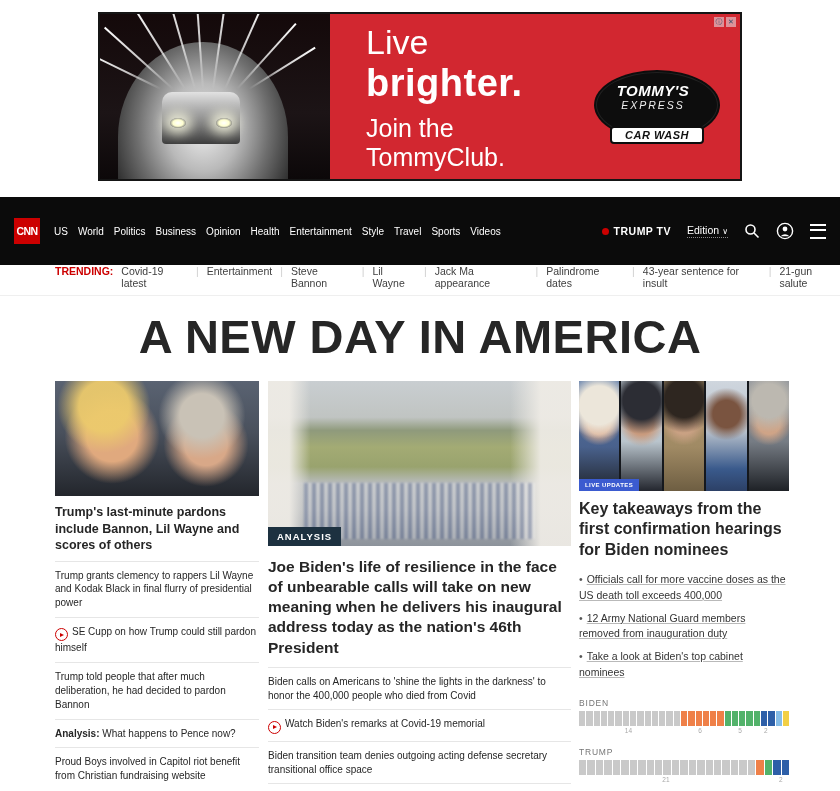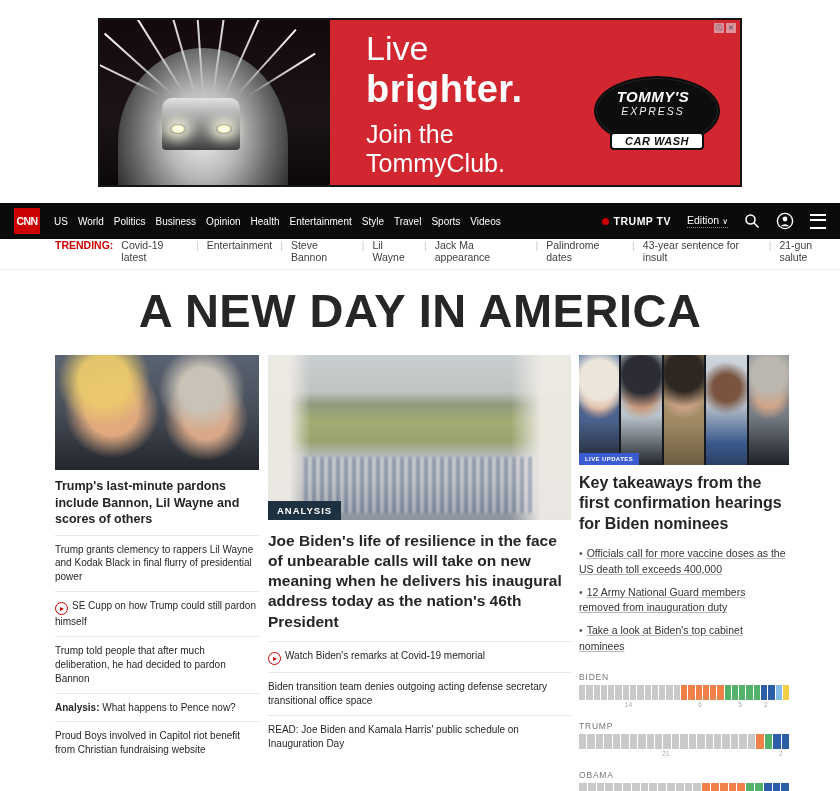--- a/index.html
+++ b/index.html
@@ -1,20 +1,20 @@
 <!DOCTYPE html>
 <html><head>
 <meta charset="utf-8">
 <style>
   html,body{margin:0;padding:0;}
   body{width:840px;height:791px;overflow:hidden;background:#fff;
        font-family:"Liberation Sans",sans-serif;color:#262626;position:relative;}
 
   
-  .ad-strip{display:flex;justify-content:center;padding-top:18px;}
+  .ad-strip{display:flex;justify-content:center;padding-top:12px;}
   .ad{width:640px;height:165px;background:#d22730;border:2px solid #151515;
       position:relative;display:flex;align-items:center;cursor:pointer;}
   .ad-corner{position:absolute;top:3px;right:4px;display:flex;gap:2px;z-index:5;}
   .ad-corner span{width:10px;height:10px;background:rgba(230,235,240,.55);color:#35506e;
       font-size:7px;line-height:10px;text-align:center;display:block;}
   .tunnel{width:230px;height:100%;position:relative;overflow:hidden;flex:none;
       background:linear-gradient(180deg,#14090a 0%,#1c1416 60%,#0c0809 100%);}
   .arch{position:absolute;left:18px;top:28px;width:170px;height:190px;border-radius:50% 50% 0 0;
       background:radial-gradient(ellipse at 50% 45%,#efefef 0%,#b9b9b9 30%,#6e6e6e 55%,#2c2c2c 80%,#151515 100%);}
   .car{position:absolute;left:62px;top:78px;width:78px;height:52px;border-radius:10px 10px 4px 4px;
@@ -37,21 +37,21 @@
   .sw2{width:110px;height:50px;right:-10px;top:4px;border-width:2px;}
   .tw-t{position:absolute;top:10px;left:0;right:8px;text-align:center;color:#fff;
       font-weight:800;font-style:italic;font-size:15px;letter-spacing:.5px;}
   .tw-e{position:absolute;top:27px;left:0;right:8px;text-align:center;color:#efefef;
       font-style:italic;font-size:10.5px;letter-spacing:2px;}
   .tw-cw{position:absolute;left:14px;right:14px;bottom:-6px;background:#fff;border:2px solid #0d0d0d;
       border-radius:4px;text-align:center;font-weight:800;font-size:11px;color:#111;
       font-style:italic;padding:1px 0;letter-spacing:.5px;}
 
   
-  .nav{margin-top:16px;height:34px;background:#0b0b0b;display:flex;align-items:center;padding:1px 14px;}
+  .nav{margin-top:16px;height:34px;background:#0b0b0b;display:flex;align-items:center;padding:17px 14px;}
   .cnn{width:26px;height:26px;background:#cc0000;color:#fff;font-weight:800;font-size:10.5px;
       display:flex;align-items:center;justify-content:center;letter-spacing:-.5px;margin-right:14px;cursor:pointer;}
   .nav-items{display:flex;gap:10px;}
   .nav-items span{color:#fff;font-size:10px;cursor:pointer;}
   .nav-right{margin-left:auto;display:flex;align-items:center;gap:16px;}
   .livetv{display:flex;align-items:center;gap:5px;color:#fff;font-size:10.5px;font-weight:700;
       letter-spacing:.5px;cursor:pointer;}
   .reddot{width:7px;height:7px;border-radius:50%;background:#cc0000;}
   .edition{color:#fff;font-size:10.5px;border-bottom:1px dotted #8a8a8a;padding-bottom:1px;cursor:pointer;}
   .edition b{font-weight:400;font-size:8px;margin-left:3px;}
@@ -262,20 +262,21 @@
     <div class="item"><span>Proud Boys involved in Capitol riot benefit from Christian fundraising website</span></div>
 
   </div>
 
   <div class="col2">
     <div class="thumb img-center">
       <div class="chairs"></div>
       <div class="badge">ANALYSIS</div>
     </div>
     <div class="h-center">Joe Biden's life of resilience in the face of unbearable calls will take on new meaning when he delivers his inaugural address today as the nation's 46th President</div>
+    <div class="item"><span>Biden calls on Americans to 'shine the lights in the darkness' to honor the 400,000 people who died from Covid</span></div>
     <div class="item"><span class="play">
           <i></i>
         </span><span>Watch Biden's remarks at Covid-19 memorial</span></div>
     <div class="item"><span>Biden transition team denies outgoing acting defense secretary transitional office space</span></div>
     <div class="item"><span>READ: Joe Biden and Kamala Harris' public schedule on Inauguration Day</span></div>
 
   </div>
 
   <div class="col3">
     <div class="thumb img-right">

